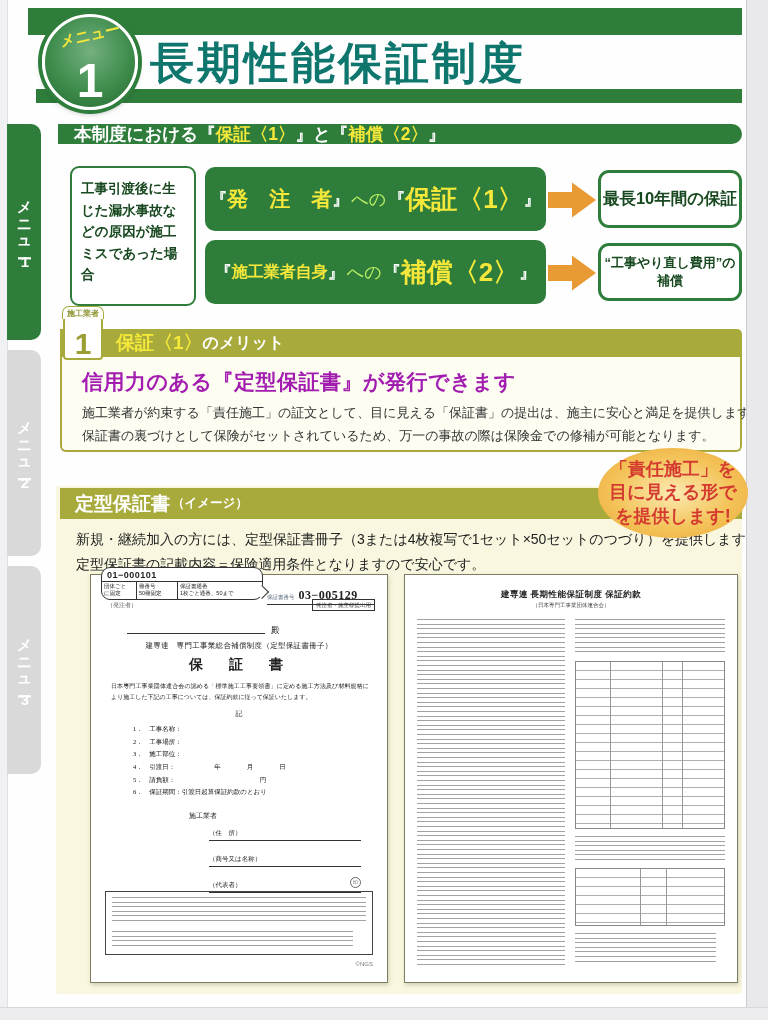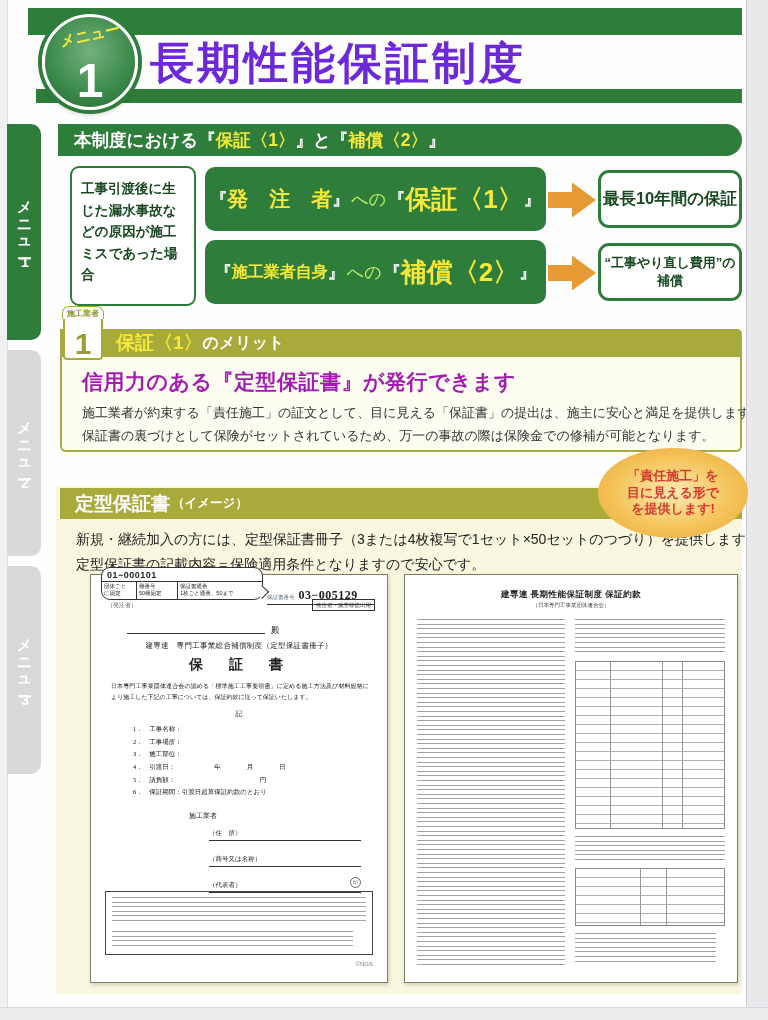--- a/index.html
+++ b/index.html
@@ -6,36 +6,36 @@
   .canvas{position:relative;width:768px;height:1020px;background:#fefefe;overflow:hidden;}
 
   
   .edge-left{position:absolute;left:0;top:0;width:7px;height:100%;background:#f1f1f3;border-right:1px solid #e0e0e3;}
   .edge-right{position:absolute;left:746px;top:0;width:22px;height:100%;background:#e9e9ec;border-left:1px solid #c9c9ce;}
   .edge-bottom{position:absolute;left:0;top:1007px;width:768px;height:13px;background:#ededf0;border-top:1px solid #d8d8dc;}
 
   
   .topbar{position:absolute;left:28px;top:8px;width:714px;height:27px;background:#2e7d3b;}
   .title-line{position:absolute;left:36px;top:89px;width:706px;height:14px;background:#2e7d3b;}
-  .page-title{position:absolute;left:150px;top:34px;font-size:44px;font-weight:bold;color:#6d28d9;letter-spacing:3px;}
+  .page-title{position:absolute;left:150px;top:34px;font-size:44px;font-weight:bold;color:#0f766e;letter-spacing:3px;}
   .menu-badge{position:absolute;left:42px;top:14px;width:96px;height:96px;border-radius:50%;
     background:radial-gradient(circle at 50% 38%,#74b07f 0%,#3f8d4d 55%,#24692f 100%);
     border:3px solid #fff;box-shadow:0 0 0 4px #2e7d3b,0 3px 6px rgba(0,0,0,.35);box-sizing:border-box;}
   .mb-label{position:absolute;top:9px;left:50%;transform:translateX(-50%) rotate(-13deg);color:#f5e83a;font-weight:bold;font-size:15px;white-space:nowrap;}
   .mb-num{position:absolute;bottom:2px;width:100%;text-align:center;color:#fff;font-size:48px;font-weight:bold;line-height:1;}
 
   
   .tab{position:absolute;left:7px;width:34px;border-radius:0 10px 10px 0;writing-mode:vertical-rl;text-orientation:upright;
     display:flex;align-items:center;justify-content:center;color:#fff;font-weight:bold;font-size:15px;letter-spacing:3px;}
   .tab1{top:124px;height:216px;background:#2e7d3b;}
   .tab2{top:350px;height:206px;background:#d9d9d9;}
   .tab3{top:566px;height:208px;background:#d9d9d9;}
 
   
-  .sec1-head{position:absolute;left:58px;top:124px;width:684px;height:32px;background:#2e7d3b;border-radius:0 16px 16px 0;
+  .sec1-head{position:absolute;left:58px;top:124px;width:684px;height:20px;background:#2e7d3b;border-radius:0 16px 16px 0;
     display:flex;align-items:center;padding-left:16px;box-sizing:border-box;color:#fff;font-weight:bold;font-size:17.5px;}
   .yel{color:#f5e83a;}
   .cond-box{position:absolute;left:70px;top:166px;width:126px;height:140px;background:#fff;border:2px solid #2e7d3b;border-radius:9px;
     box-sizing:border-box;padding:10px 9px;color:#17481f;font-weight:bold;font-size:13.5px;line-height:1.6;}
   .grow{position:absolute;left:205px;width:341px;height:64px;background:#2e7d3b;border-radius:10px;
     display:flex;align-items:center;justify-content:center;}
   .grow1{top:167px;} .grow2{top:240px;}
   .grow .q{color:#fff;font-weight:bold;font-size:17px;}
   .grow .target{color:#f5e83a;font-weight:bold;font-size:21px;}
   .grow2 .target{font-size:16px;}
@@ -65,21 +65,21 @@
   .merit-body{position:absolute;left:82px;top:402px;font-size:13px;color:#333;line-height:1.75;}
 
   
   .cream{position:absolute;left:56px;top:486px;width:686px;height:508px;background:#f9f7df;border-radius:3px;}
   .teikei-bar{position:absolute;left:60px;top:488px;width:682px;height:31px;background:#a8ab3c;
     display:flex;align-items:center;padding-left:15px;box-sizing:border-box;color:#fff;font-weight:bold;}
   .teikei-bar .t{font-size:19px;} .teikei-bar .n{font-size:12.5px;margin-left:2px;}
   .oval{position:absolute;left:598px;top:448px;width:150px;height:90px;border-radius:50%;z-index:5;
     background:radial-gradient(ellipse at center,#fbeab2 0%,#f4c45a 55%,#eca637 100%);
     display:flex;flex-direction:column;align-items:center;justify-content:center;text-align:center;}
-  .oval div{color:#d43a2f;font-weight:bold;font-size:13px;line-height:1.3;}
+  .oval div{color:#d43a2f;font-weight:bold;font-size:18px;line-height:1.3;}
   .teikei-intro{position:absolute;left:76px;top:527px;font-size:14px;color:#222;line-height:1.75;}
 
   
   .doc{position:absolute;background:#fff;border:1px solid #7d7d64;box-shadow:1px 2px 4px rgba(90,90,60,.25);
     font-family:"Liberation Serif","DejaVu Serif",serif;color:#222;}
   .doc-left{left:90px;top:574px;width:296px;height:407px;}
   .doc-right{left:404px;top:574px;width:332px;height:407px;}
 
   .callout{position:absolute;left:10px;top:-8px;width:160px;border:1.2px solid #333;border-radius:9px;background:#fff;z-index:2;}
   .callout::after{content:"";position:absolute;right:-5px;top:62%;width:9px;height:9px;background:#fff;

